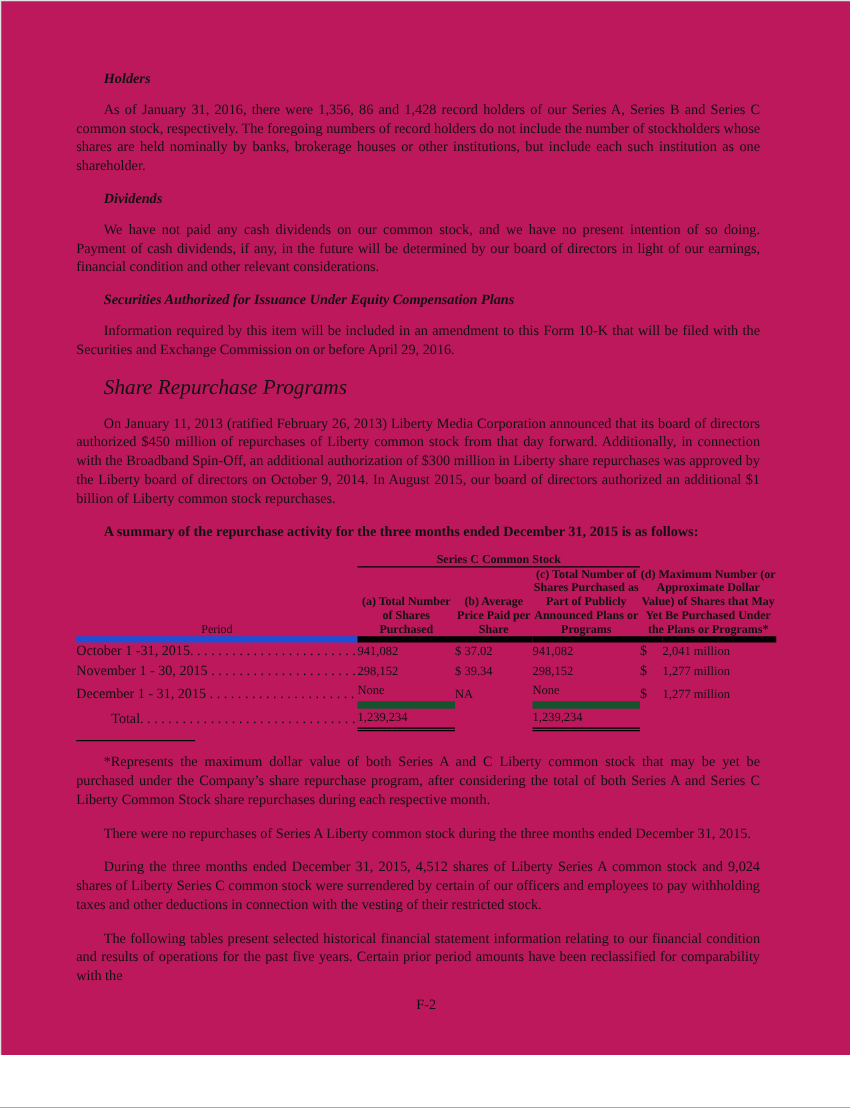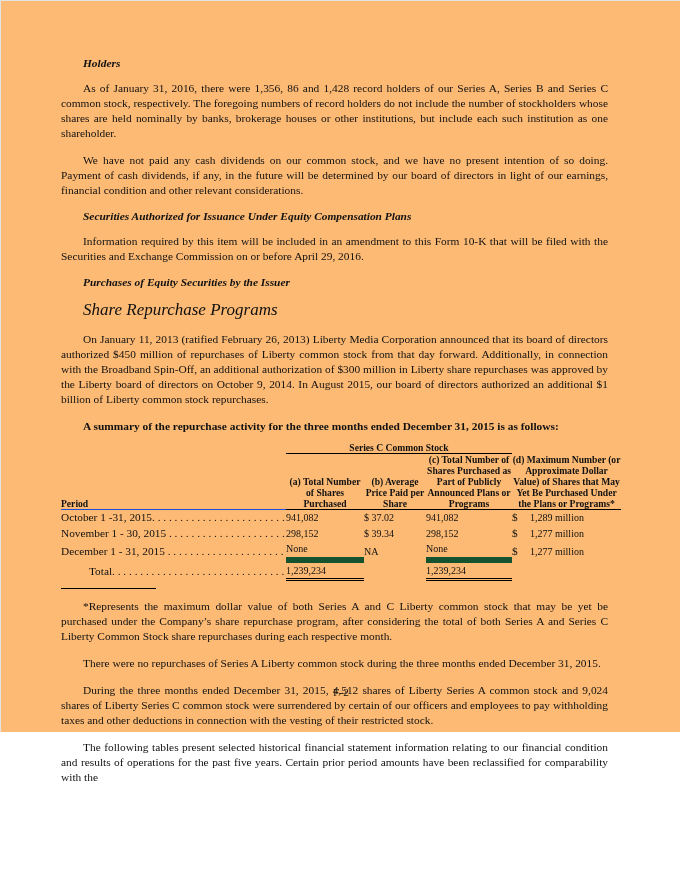--- a/index.html
+++ b/index.html
@@ -1,60 +1,60 @@
 <!DOCTYPE html>
 <html><head>
 <meta charset="utf-8">
 <style>
   html,body{margin:0;padding:0}
   body{width:680px;height:886px;background:#ffffff;color:#111;
        font-family:"Liberation Serif","DejaVu Serif",serif;}
-  .page{position:relative;width:680px;height:732px;box-sizing:border-box;
-        padding:56px 60px 0 60px;background:#fdba74;
+  .page{position:relative;width:680px;height:844px;box-sizing:border-box;
+        padding:56px 60px 0 60px;background:#be185d;
         border-top:1px solid #e3e3e3;border-left:1px solid #e3e3e3;}
   .h{font-size:11.4px;font-weight:bold;font-style:italic;margin:2px 0 12px 22px;}
   .h.first{margin-top:0;}
   .h-sub{font-size:17px;font-weight:normal;font-style:italic;margin:2px 0 12px 22px;}
   .h-plain{font-size:11.4px;font-weight:bold;font-style:normal;margin:4px 0 12px 0;}
   .para{font-size:11.4px;line-height:15px;text-align:justify;text-indent:22px;margin:0 12px 12px 0;}
   .para.tight{margin-bottom:8px;font-weight:bold;}
 
   table.repurchase{border-collapse:collapse;table-layout:fixed;width:560px;margin:2px 0 2px 0;}
   .repurchase th,.repurchase td{padding:0;vertical-align:bottom;}
   .group-th{font-size:9.6px;font-weight:bold;text-align:center;line-height:11px;
             border-bottom:1px solid #000;padding-bottom:1px;}
   .col-th{font-size:9.6px;font-weight:bold;text-align:center;line-height:11px;
-          border-bottom:1px solid #000000;padding:2px 3px 2px 3px;}
-  .period-th{font-size:9.6px;font-weight:bold;text-align:left;vertical-align:bottom;
-             border-bottom:1px solid #1d4ed8;padding:2px 0;}
+          border-bottom:5px solid #000000;padding:2px 3px 2px 3px;}
+  .period-th{font-size:9.6px;font-weight:normal;text-align:center;vertical-align:bottom;
+             border-bottom:5px solid #1d4ed8;padding:2px 0;}
   .empty-th{border:none;}
   td.period-td{font-size:11.3px;line-height:15.5px;white-space:nowrap;overflow:hidden;}
   td.num{font-size:10px;line-height:15.5px;text-align:left;padding-right:10px;}
   td.dsign{font-size:11.3px;line-height:15.5px;text-align:left;}
   td.dval{padding-right:4px;}
   td.rule{border-bottom:6px solid #14532d;}
   td.dbl{border-bottom:3px double #000;}
   td.total-period{padding-left:28px;}
   .footnote-rule{width:95px;border-top:1px solid #000;margin:7px 0 10px 0;}
   .page-num{position:absolute;left:0;bottom:34px;width:680px;text-align:center;font-size:11.4px;}
 </style>
 </head>
 <body>
 
 <div class="page">
 
   <div class="h first">Holders</div>
   <p class="para">As of January 31, 2016, there were 1,356, 86 and 1,428 record holders of our Series A, Series B and Series C common stock, respectively. The foregoing numbers of record holders do not include the number of stockholders whose shares are held nominally by banks, brokerage houses or other institutions, but include each such institution as one shareholder.</p>
 
+  <div class="h">Dividends</div>
   <p class="para">We have not paid any cash dividends on our common stock, and we have no present intention of so doing. Payment of cash dividends, if any, in the future will be determined by our board of directors in light of our earnings, financial condition and other relevant considerations.</p>
 
   <div class="h">Securities Authorized for Issuance Under Equity Compensation Plans</div>
   <p class="para">Information required by this item will be included in an amendment to this Form 10-K that will be filed with the Securities and Exchange Commission on or before April 29, 2016.</p>
 
-  <div class="h">Purchases of Equity Securities by the Issuer</div>
   <div class="h-sub">Share Repurchase Programs</div>
   <p class="para">On January 11, 2013 (ratified February 26, 2013) Liberty Media Corporation announced that its board of directors authorized $450 million of repurchases of Liberty common stock from that day forward. Additionally, in connection with the Broadband Spin-Off, an additional authorization of $300 million in Liberty share repurchases was approved by the Liberty board of directors on October 9, 2014. In August 2015, our board of directors authorized an additional $1 billion of Liberty common stock repurchases.</p>
 
   <p class="para tight">A summary of the repurchase activity for the three months ended December 31, 2015 is as follows:</p>
 
   <table class="repurchase">
     <colgroup>
       <col style="width:225px">
         <col style="width:78px">
         <col style="width:62px">
@@ -75,21 +75,21 @@
         <th class="col-th">(c) Total Number of Shares Purchased as Part of Publicly Announced Plans or Programs</th>
       </tr>
     </thead>
     <tbody>
       <tr>
         <td class="period-td">October 1 -31, 2015. . . . . . . . . . . . . . . . . . . . . . . . . . . . . . . .</td>
         <td class="num">941,082</td>
         <td class="num">$ 37.02</td>
         <td class="num">941,082</td>
         <td class="dsign">$</td>
-        <td class="num dval">1,289 million</td>
+        <td class="num dval">2,041 million</td>
       </tr>
       <tr>
         <td class="period-td">November 1 - 30, 2015 . . . . . . . . . . . . . . . . . . . . . . . . . . . . . .</td>
         <td class="num">298,152</td>
         <td class="num">$ 39.34</td>
         <td class="num">298,152</td>
         <td class="dsign">$</td>
         <td class="num dval">1,277 million</td>
       </tr>
       <tr>

